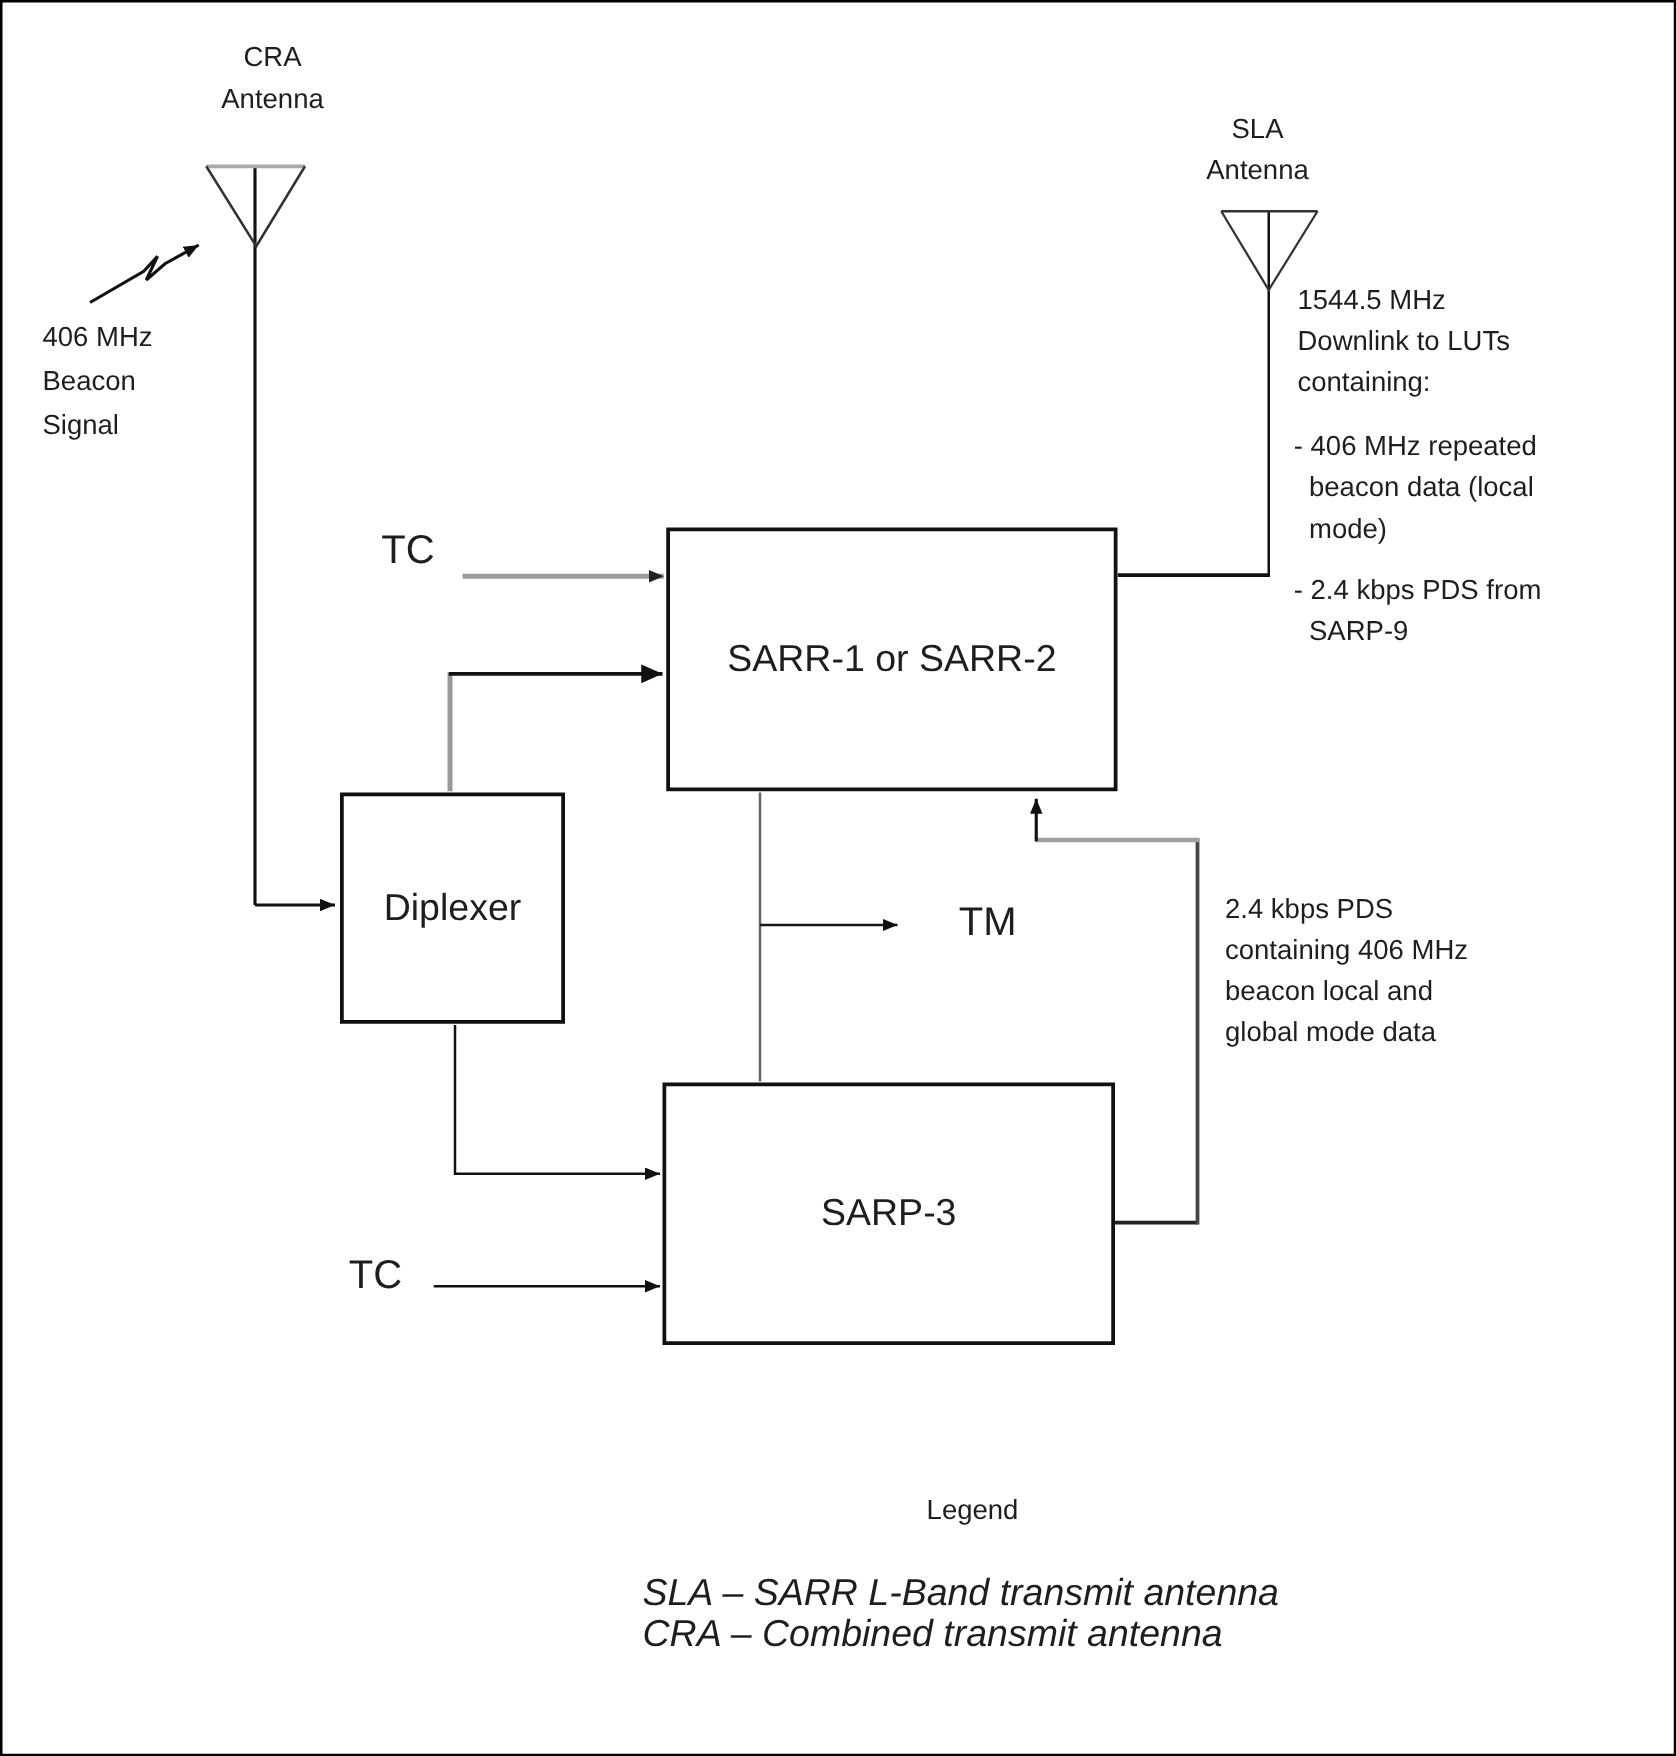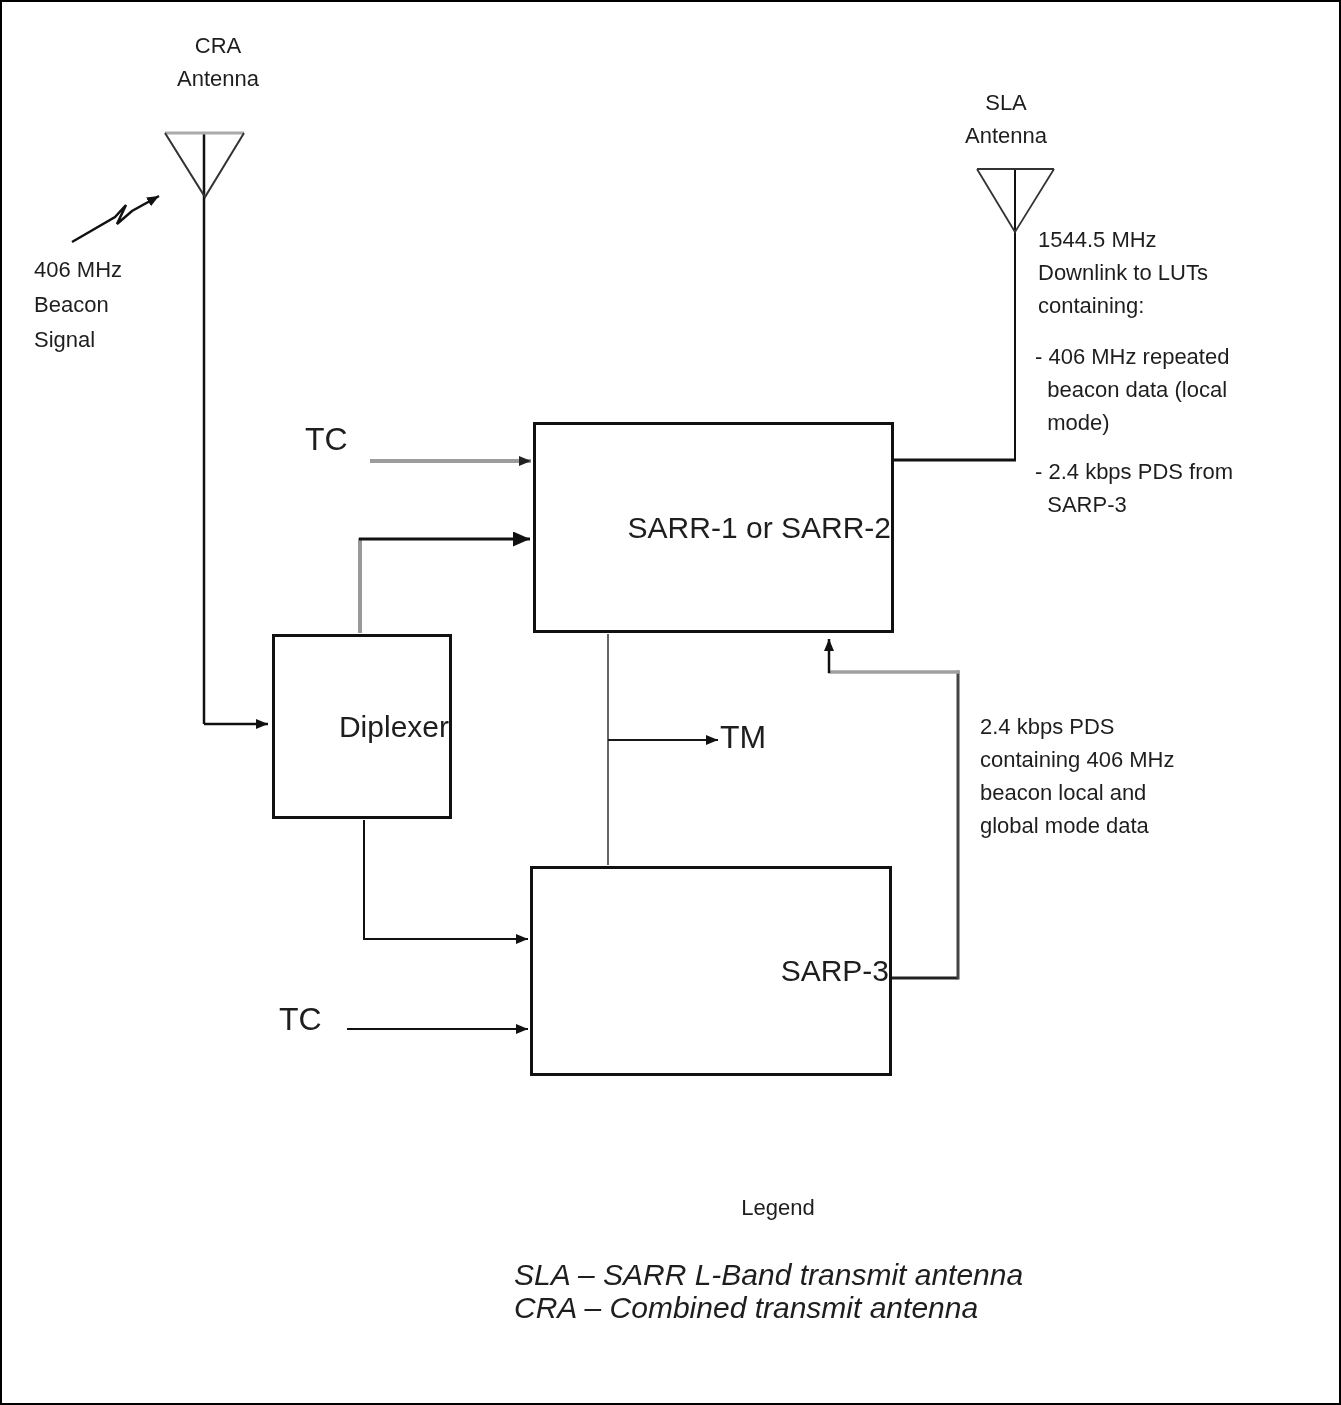--- a/index.html
+++ b/index.html
@@ -18,42 +18,42 @@
     position: absolute;
     left: 0; top: 0;
     width: 1341px; height: 1405px;
   }
   .box {
     position: absolute;
     border: 3px solid #111111;
     background: #ffffff;
     display: flex;
     align-items: center;
-    justify-content: flex-end;
+    justify-content: center;
     font-size: 30px;
     box-sizing: border-box;
   }
   .box-sarr   { left: 531px; top: 420px;  width: 361px; height: 211px; }
   .box-diplexer { left: 270px; top: 632px; width: 180px; height: 185px; }
   .box-sarp   { left: 528px; top: 864px;  width: 362px; height: 210px; }
   .lbl {
     position: absolute;
     white-space: pre;
     font-size: 22px;
     line-height: 34px;
   }
   .centered { transform: translateX(-50%); text-align: center; }
   .lbl-cra      { left: 216px;  top: 27px;  line-height: 33px; }
   .lbl-beacon   { left: 32px;   top: 250px; line-height: 35px; }
   .lbl-sla      { left: 1004px; top: 84px;  line-height: 33px; }
   .lbl-dl-intro { left: 1036px; top: 221px; line-height: 33px; }
   .lbl-dl-item1 { left: 1033px; top: 338px; line-height: 33px; }
   .lbl-dl-item2 { left: 1033px; top: 453px; line-height: 33px; }
   .lbl-tc-top   { left: 303px;  top: 420px; font-size: 32px; }
-  .lbl-tm       { left: 718px;  top: 718px; font-size: 32px; }
+  .lbl-tm       { left: 765px;  top: 718px; font-size: 32px; }
   .lbl-pds      { left: 978px;  top: 708px; line-height: 33px; }
   .lbl-tc-bot   { left: 277px;  top: 1000px; font-size: 32px; }
   .lbl-legend-title { left: 776px; top: 1189px; }
   .legend-items { position: absolute; left: 512px; top: 1256px; }
   .legend-item  { font-size: 30px; line-height: 33px; white-space: pre; font-style: italic; }
 </style>
 </head>
 <body>
 
 <div id="canvas">
@@ -125,21 +125,21 @@
 Signal</div>
   <div class="lbl lbl-sla centered">SLA
 Antenna</div>
   <div class="lbl lbl-dl-intro">1544.5 MHz
 Downlink to LUTs
 containing:</div>
   <div class="lbl lbl-dl-item1">- 406 MHz repeated
   beacon data (local
   mode)</div>
   <div class="lbl lbl-dl-item2">- 2.4 kbps PDS from
-  SARP-3</div>
+  SARP-9</div>
   <div class="lbl lbl-tc-top">TC</div>
   <div class="lbl lbl-tm">TM</div>
   <div class="lbl lbl-pds">2.4 kbps PDS
 containing 406 MHz
 beacon local and
 global mode data</div>
   <div class="lbl lbl-tc-bot">TC</div>
 
   <div class="lbl lbl-legend-title centered">Legend</div>
   <div class="legend-items">

